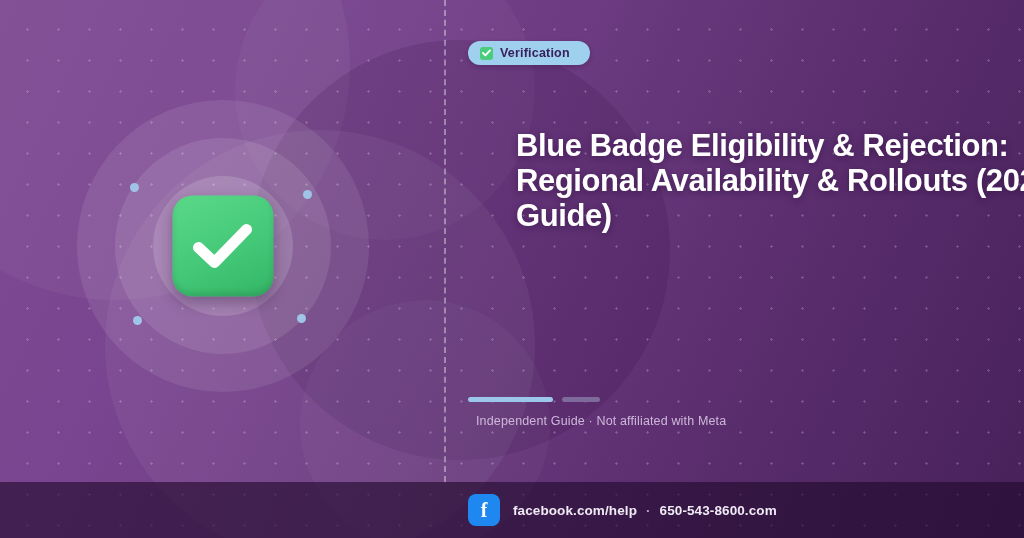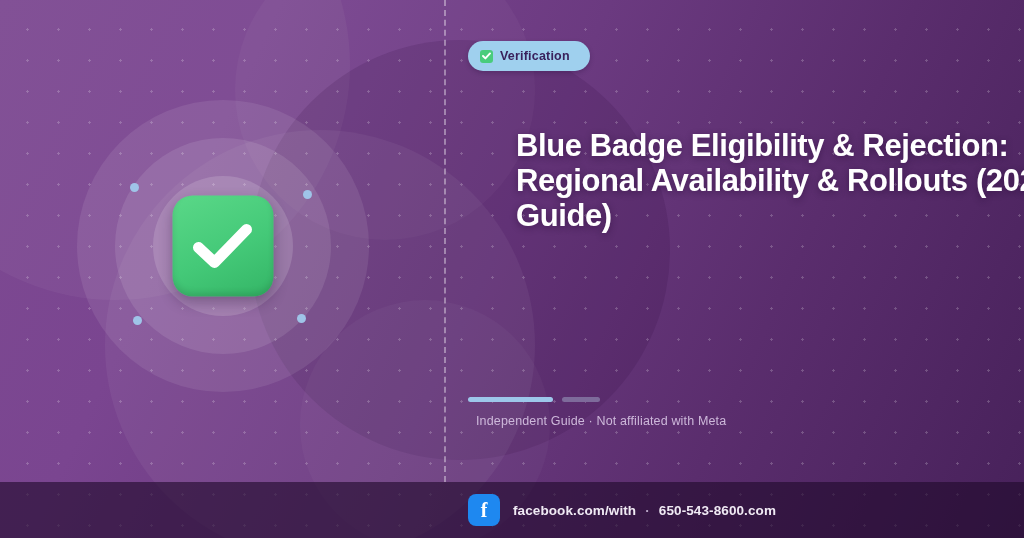--- a/index.html
+++ b/index.html
@@ -87,21 +87,21 @@
   
   .content{
     position:absolute;
     left:468px; top:0;
     width:556px; height:482px;
   }
 
   .badge{
     position:absolute; left:0; top:41px;
     display:inline-flex; align-items:center; gap:7px;
-    height:30px; padding:0 20px 0 12px;
+    height:24px; padding:0 20px 0 12px;
     border-radius:15px;
     background:#9fd0ee;
     box-shadow:0 2px 5px rgba(25,5,40,.22);
   }
   .badge-check{
     width:13px; height:13px; border-radius:3px;
     background:#49cc7c;
     display:flex; align-items:center; justify-content:center; flex:none;
   }
   .badge-check svg{ display:block; }
@@ -211,20 +211,20 @@
 
     <div class="subtitle">Independent Guide · Not affiliated with Meta</div>
   </div>
 
   <div class="footer">
     <div class="footer-inner">
       <span class="fb-icon">
         <span>f</span>
       </span>
       <div class="footer-text">
-        <span>facebook.com/with</span>
+        <span>facebook.com/help</span>
         <span class="footer-sep">·</span>
         <span>650-543-8600.com</span>
       </div>
     </div>
   </div>
 
 </div>
 
 </body></html>

